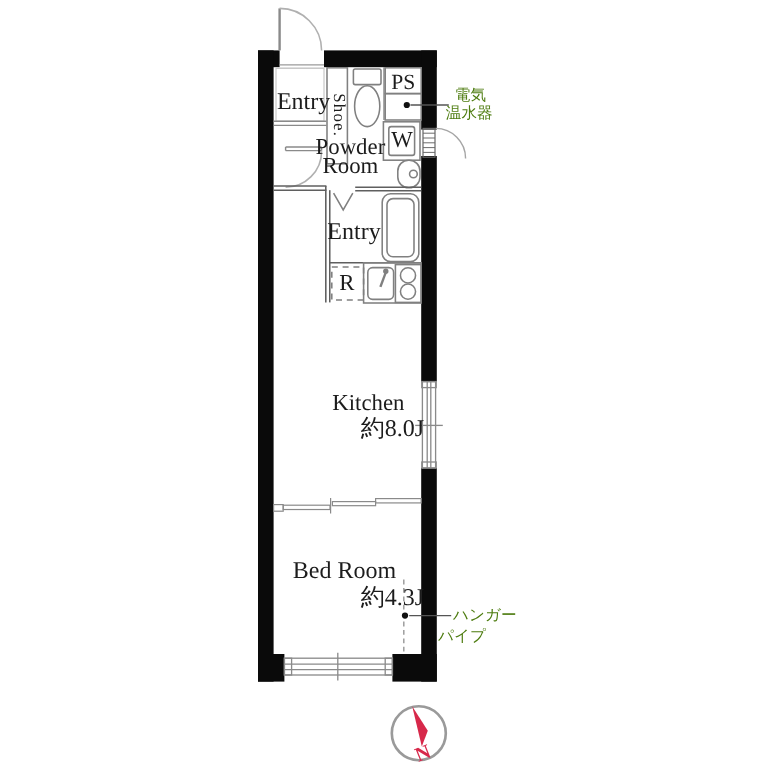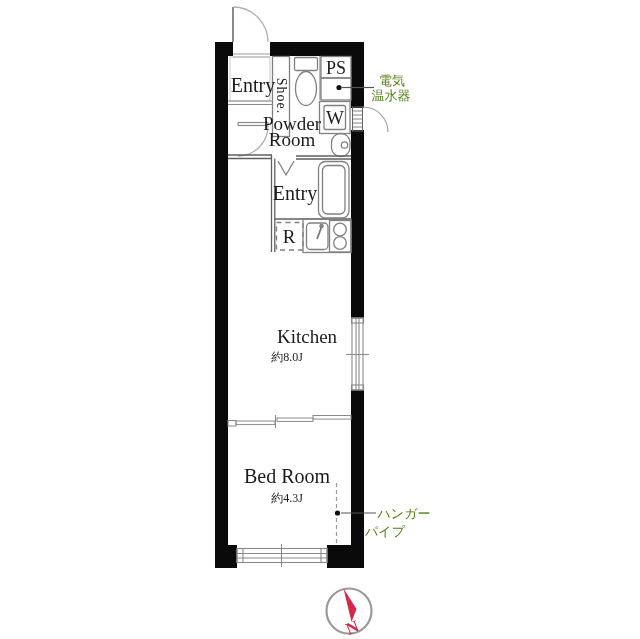--- a/index.html
+++ b/index.html
@@ -9,21 +9,21 @@
   }
   svg{position:absolute;left:0;top:0;}
   .label{
     position:absolute;transform:translate(-50%,-50%);
     white-space:nowrap;color:#1c1c1c;font-family:"Liberation Serif", serif;
     line-height:1;
   }
   .lbl20{font-size:20px;}
   .lbl19{font-size:19px;}
   .lbl18{font-size:18px;}
-  .lbl16{font-size:12px;}
+  .lbl16{font-size:20px;margin-left:40px;}
   .vert{transform:translate(-50%,-50%) rotate(90deg);font-size:14px;letter-spacing:1px;}
   .jp{
     font-family:"DejaVu Sans", sans-serif;font-size:13px;color:#4d7c0f;
   }
 </style>
 </head>
 <body>
 
 <div class="canvas">
 

